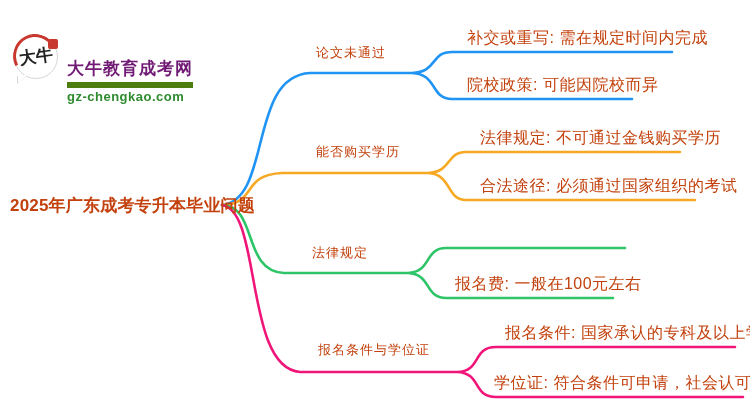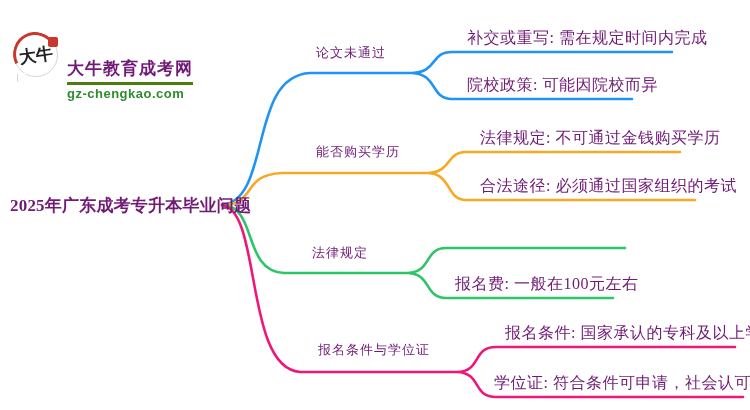--- a/index.html
+++ b/index.html
@@ -1,21 +1,21 @@
 <!DOCTYPE html>
 <html><head>
 <meta charset="utf-8">
 <style>
   html,body{margin:0;padding:0;background:#fff;}
   .stage{
     position:relative;width:750px;height:410px;background:#ffffff;overflow:hidden;
     font-family:"Liberation Sans","DejaVu Sans",sans-serif;color:#3b3b3b;
   }
   svg.lines{position:absolute;left:0;top:0;width:750px;height:410px;}
-  .label{position:absolute;white-space:nowrap;color:#701a75;font-family:Liberation Serif, serif;}
+  .label{position:absolute;white-space:nowrap;color:#c2410c;}
   .center-label{left:10px;top:194px;font-size:17px;font-weight:700;letter-spacing:0.2px;}
   .branch-label{font-size:13px;font-weight:500;letter-spacing:1px;}
   .leaf-label{font-size:16px;font-weight:400;letter-spacing:0.5px;line-height:20px;}
   
   .bl-0{left:316px;top:44px;}
   .bl-1{left:316px;top:143px;}
   .bl-2{left:312px;top:244px;}
   .bl-3{left:318px;top:341px;}
   
   .lf-0a{left:467px;top:28px;}  .lf-0b{left:467px;top:75px;}
@@ -38,21 +38,21 @@
   .logo-mark .seal{
     position:absolute;right:-1px;top:3px;width:10px;height:10px;background:#c8382e;border-radius:2px;
   }
   .logo-mark .tail{
     position:absolute;left:3px;bottom:-5px;width:0;height:0;
     border-left:9px solid #fff;border-bottom:8px solid transparent;
     filter:drop-shadow(-1px 1px 0 #d6d6d6);
   }
   .logo-text{display:flex;flex-direction:column;}
   .logo-title{font-size:17px;font-weight:700;letter-spacing:1px;}
-  .logo-domain{font-size:13px;font-weight:700;letter-spacing:0.5px;border-top:3px solid #4d7c0f;margin-top:2px;padding-top:1px;}
+  .logo-domain{font-size:13px;font-weight:700;letter-spacing:0.5px;border-top:6px solid #4d7c0f;margin-top:2px;padding-top:1px;}
 </style>
 </head>
 <body>
 
 <div class="stage">
 
   <svg class="lines" viewBox="0 0 750 410">
     <path fill="none" stroke-width="2.6" stroke-linecap="round" d="M222,205 C272,200 248,76 310,73 H412 M412,73 C438,72 430,52 452,52 H672 M412,73 C438,74 430,99 452,99 H632" stroke="#1f94f4"></path>
     <path fill="none" stroke-width="2.6" stroke-linecap="round" d="M222,205 C258,204 240,175 282,173 H428 M428,173 C452,172 446,152 466,152 H680 M428,173 C452,174 446,200 466,200 H695" stroke="#f7a923"></path>
     <path fill="none" stroke-width="2.6" stroke-linecap="round" d="M222,205 C258,206 242,271 284,273 H408 M408,273 C432,272 424,248 446,248 H625 M408,273 C432,274 424,298 446,298 H613" stroke="#2ec468"></path>

